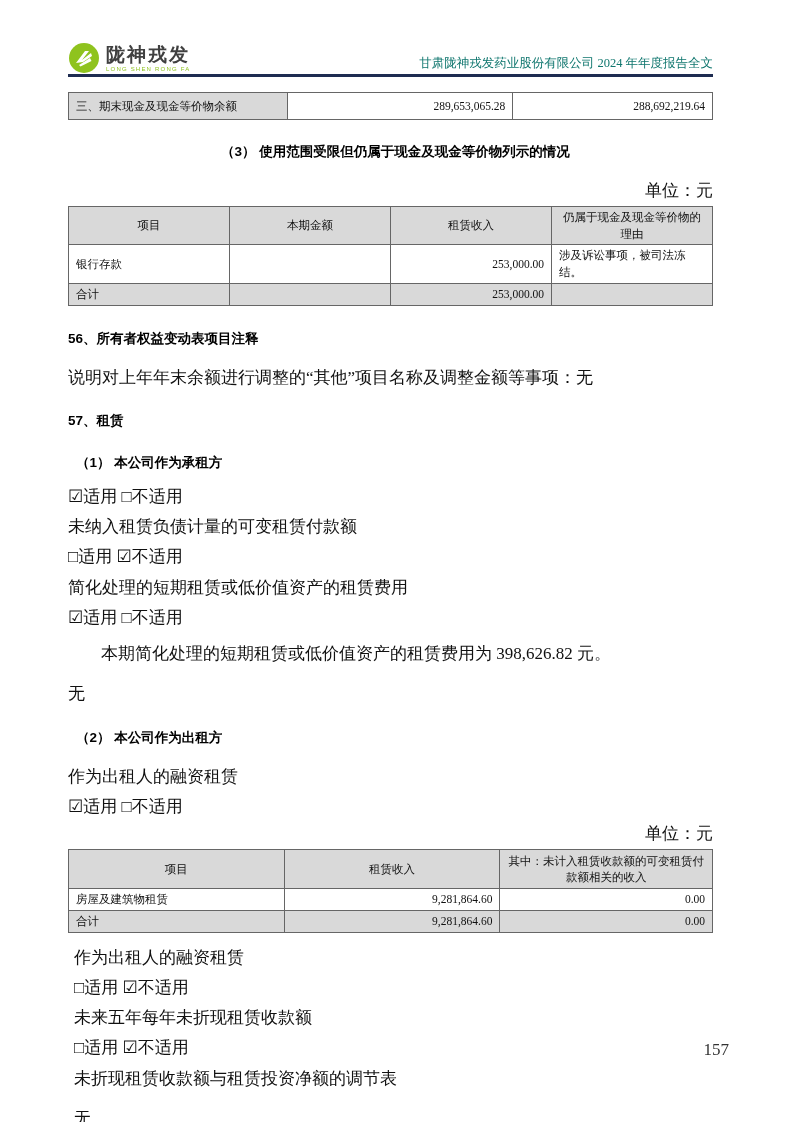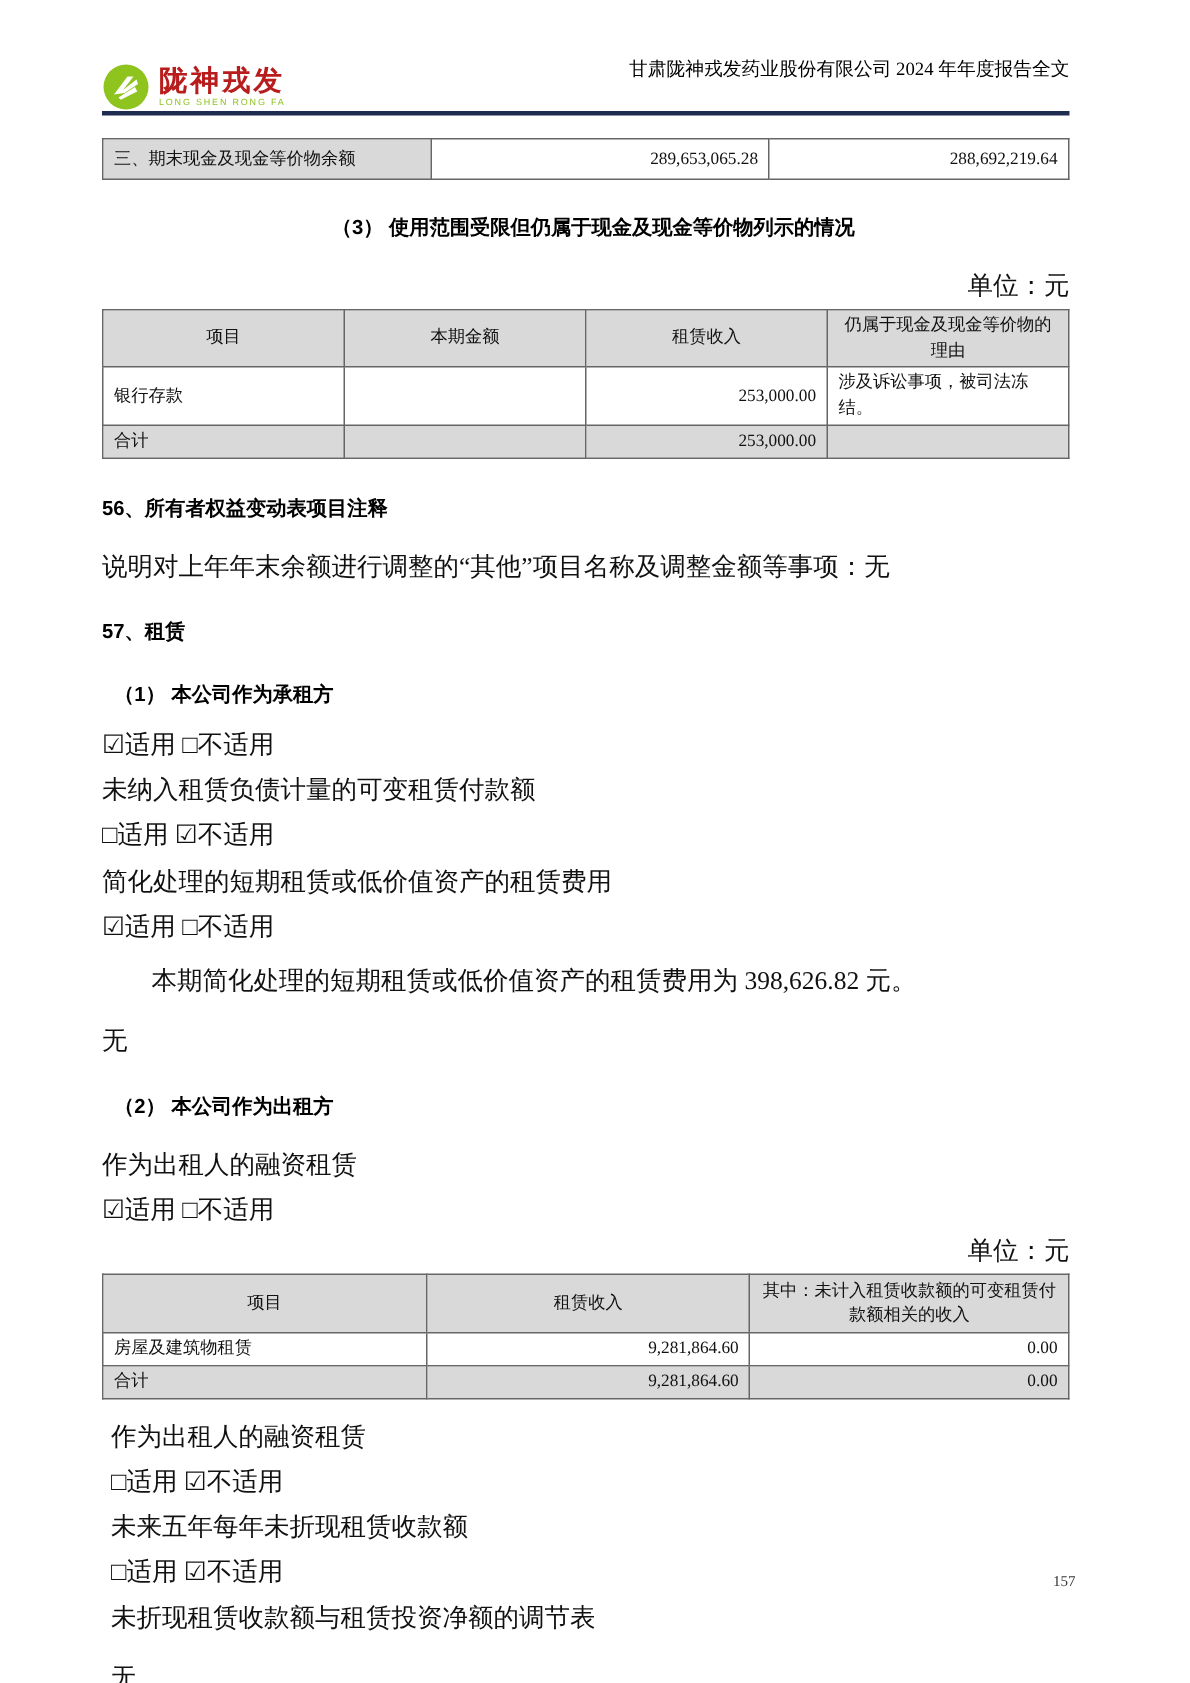--- a/index.html
+++ b/index.html
@@ -11,27 +11,27 @@
   
   .hdr {
     position:absolute; left:68px; right:80px; top:40px; height:34px;
     display:flex; justify-content:space-between; align-items:flex-end;
   }
   .logo { display:flex; align-items:center; gap:6px; }
   .logo-mark { width:32px; height:32px; flex:0 0 auto; }
   .logo-text { display:flex; flex-direction:column; line-height:1; }
   .logo-cn {
     font-family:"Liberation Sans","DejaVu Sans",sans-serif;
-    font-weight:bold; font-size:19px; color:#b91c1c; letter-spacing:2px;
+    font-weight:bold; font-size:19px; color:#404040; letter-spacing:2px;
   }
   .logo-en {
     font-family:"Liberation Sans","DejaVu Sans",sans-serif;
     font-size:6px; color:#8fc31e; letter-spacing:1.2px; margin-top:2px;
   }
-  .doc-title { font-size:12.5px; color:#000000; padding-bottom:19px; }
+  .doc-title { font-size:12.5px; color:#0f766e; padding-bottom:2px; }
   .rule { position:absolute; left:68px; right:80px; top:74px; height:3px; background:#1e2c51; }
 
   
   .content { position:absolute; left:68px; right:80px; top:77px; }
 
   table.tbl {
     width:100%; border-collapse:collapse; table-layout:fixed;
     font-size:11.5px; color:#111;
   }
   table.tbl td, table.tbl th {
@@ -65,22 +65,22 @@
   .unit.tight { margin-top:5px; }
 
   p.line { font-size:17px; margin:0; margin-top:15px; line-height:1.25; }
   p.cb   { margin-top:9px; }
   p.first-cb { margin-top:14px; }
   p.indent { padding-left:33px; }
   p.gap { margin-top:19px; }
   p.ind6 { padding-left:6px; }
 
   .page-number {
-    position:absolute; right:76px; bottom:62px;
-    font-size:10px; color:#333;
+    position:absolute; right:64px; bottom:62px;
+    font-size:17px; color:#333;
   }
 </style>
 </head>
 <body>
 
 <div class="page">
 
   <header class="hdr">
     <div class="logo">
       <svg class="logo-mark" viewBox="0 0 32 32">

